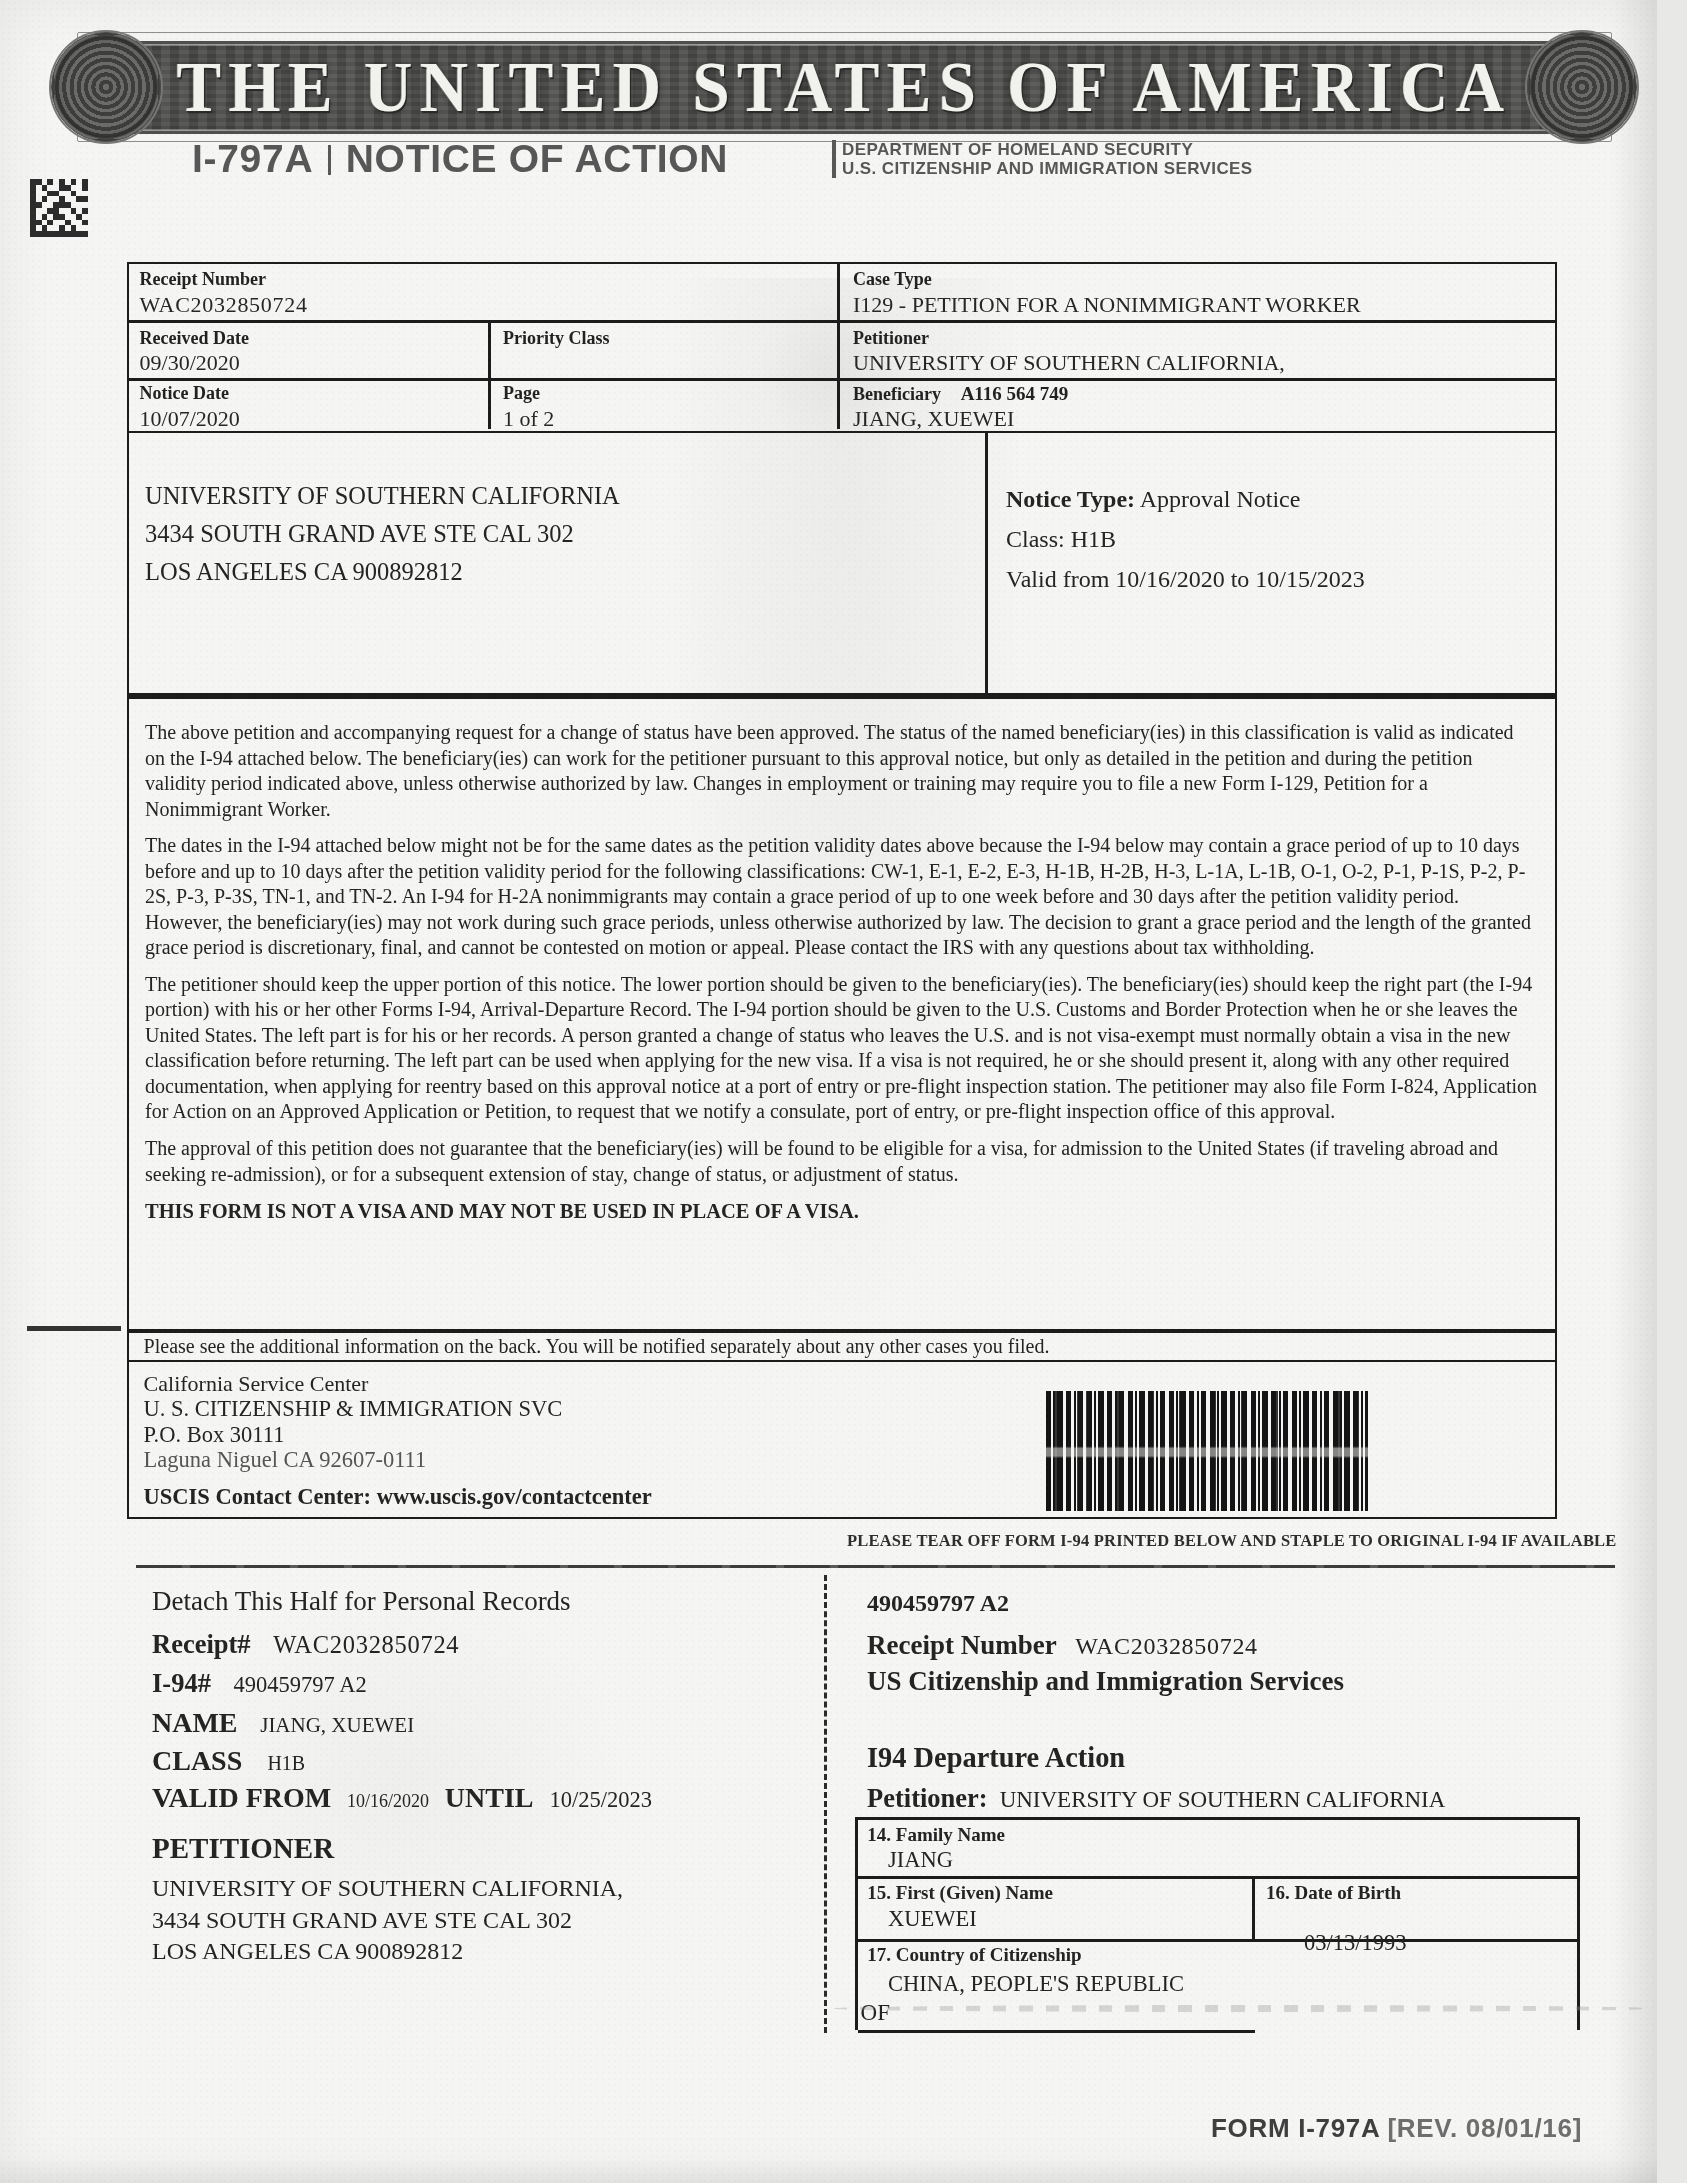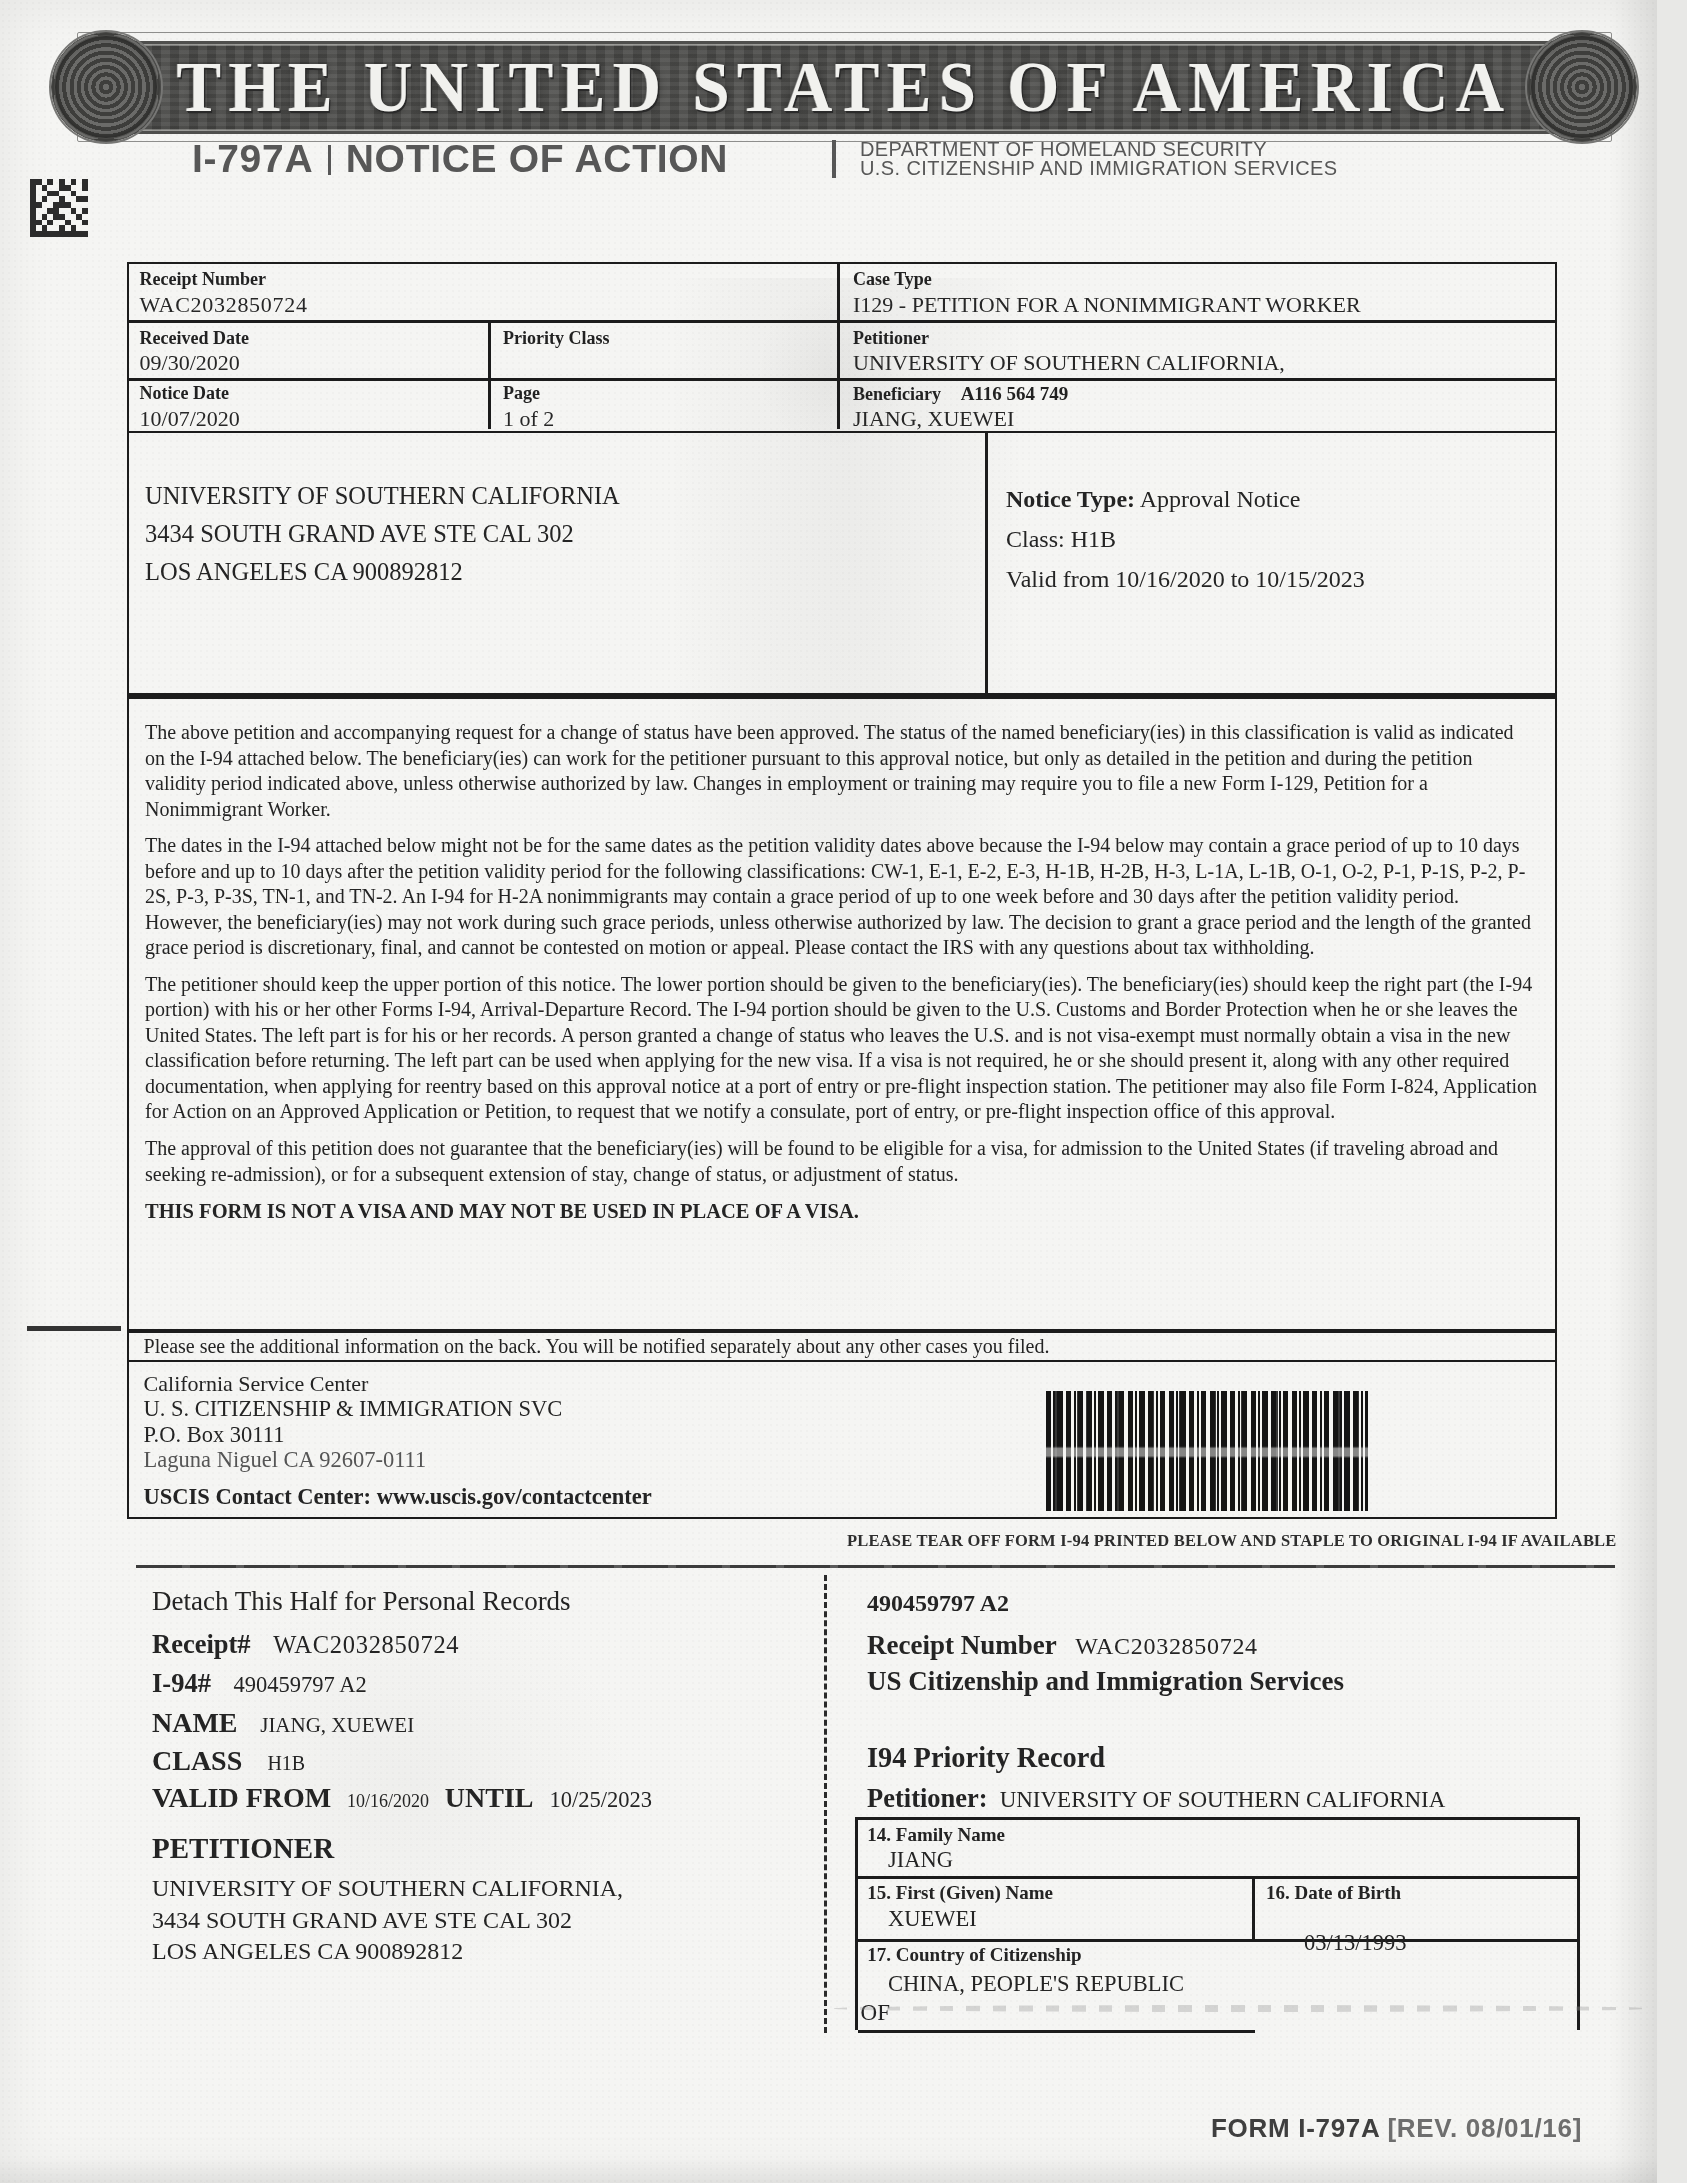--- a/index.html
+++ b/index.html
@@ -58,21 +58,21 @@
     background:repeating-radial-gradient(circle at 50% 50%, #6b6b69 0 3.3px, #3e3e3c 3.3px 7.3px);
     border:4px double #4a4a48; box-shadow:0 0 0 2px #777775, inset 0 0 9.3px rgba(0,0,0,0.5); z-index:1; }
   .rosette.left{ left:-36px; } .rosette.right{ right:-36px; }
 
   
   .form-title{ left:192px; top:137px; font-size:39px; font-weight:bold;
     color:var(--head-gray,#575757); letter-spacing:0.7px; white-space:nowrap; }
   .title-sep{ display:inline-block; width:3.3px; height:30px; background:var(--head-gray,#575757);
     margin:0 14.6px; vertical-align:-2.6px; }
   .agency{ left:832px; top:140px; border-left:4px solid var(--head-gray,#575757);
-    padding-left:24px; font-size:20px; line-height:19px; font-weight:normal;
+    padding-left:6px; font-size:17px; line-height:19px; font-weight:bold;
     color:var(--head-gray,#575757); letter-spacing:0.4px; white-space:nowrap; }
 
   
   .box{ border:2.6px solid var(--rule,#1c1c1c); }
   .hline{ position:absolute; left:0; right:0; height:2.6px; background:var(--rule,#1c1c1c); }
   .vline{ position:absolute; width:2.6px; background:var(--rule,#1c1c1c); }
   .lbl{ font-size:18px; font-weight:bold; color:#222; }
   .val{ font-size:22px; color:#272727; }
 
   .case-table{ left:127px; top:262px; width:1430px; height:171px; }
@@ -286,21 +286,21 @@
     <div class="abs" style="left:0; top:357px; font-size:24px;">LOS ANGELES CA  900892812</div>
   </div>
 
   <div class="abs departure">
     <div class="abs b" style="left:12px; top:9.3px; font-size:24px;">490459797 A2</div>
     <div class="abs" style="left:12px; top:49px;">
       <span class="b" style="font-size:27px;">Receipt Number</span>
       <span style="font-size:24px; margin-left:16px; letter-spacing:0.7px;">WAC2032850724</span>
     </div>
     <div class="abs b" style="left:12px; top:85px; font-size:27px;">US Citizenship and Immigration Services</div>
-    <div class="abs b" style="left:12px; top:161px; font-size:28.4px;">I94 Priority Record</div>
+    <div class="abs b" style="left:12px; top:161px; font-size:28.4px;">I94 Departure Action</div>
     <div class="abs" style="left:12px; top:202px;">
       <span class="b" style="font-size:26.5px;">Petitioner:</span>
       <span style="font-size:23px; margin-left:9.3px;">UNIVERSITY OF SOUTHERN CALIFORNIA</span>
     </div>
 
     <div class="abs i94-table">
       <div class="hline" style="top:56px;"></div>
       <div class="hline" style="top:119px;"></div>
       <div class="vline" style="left:394px; top:58px; height:61px;"></div>
 

